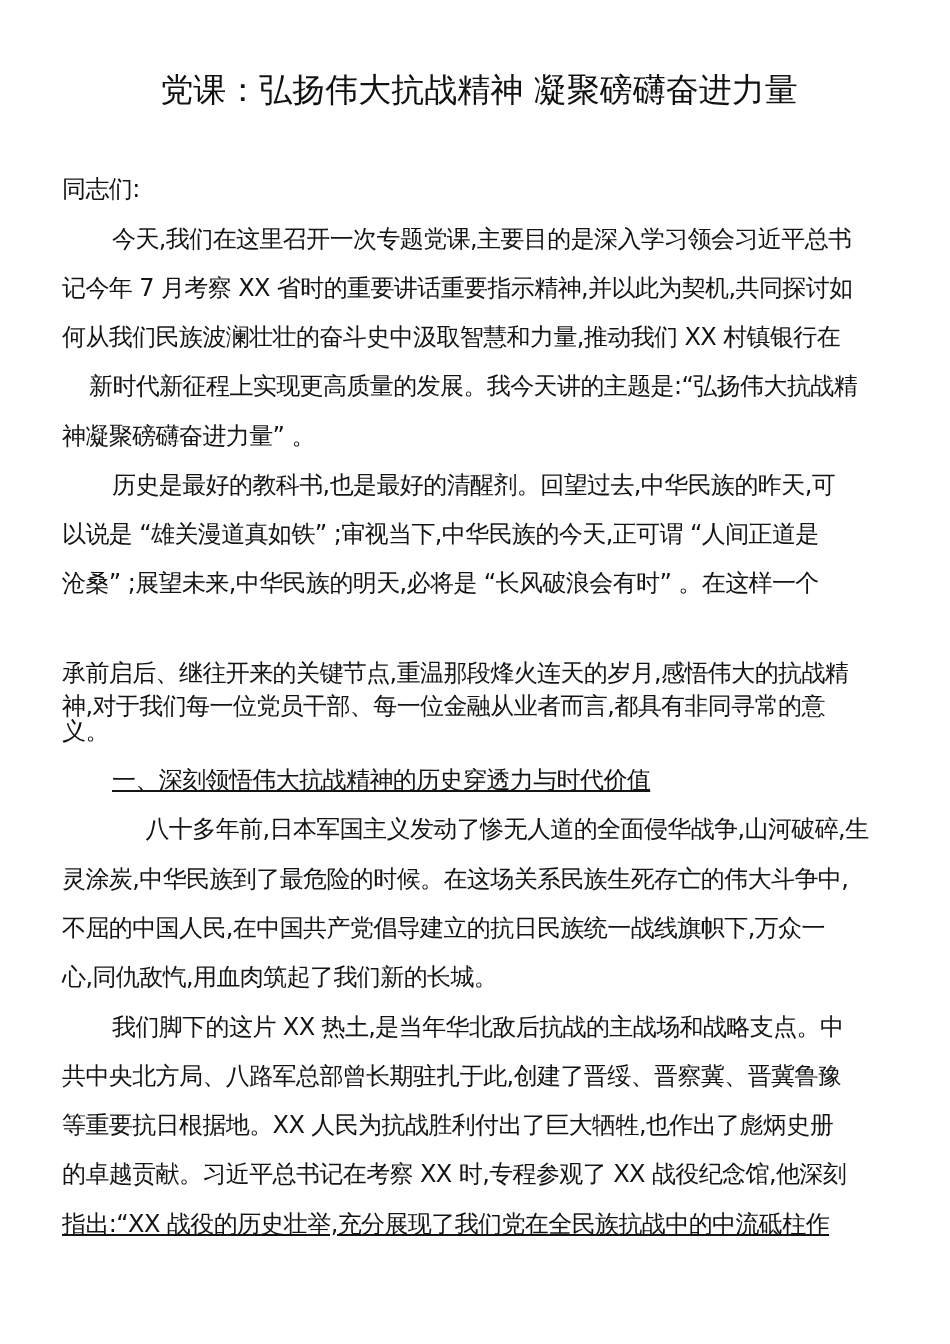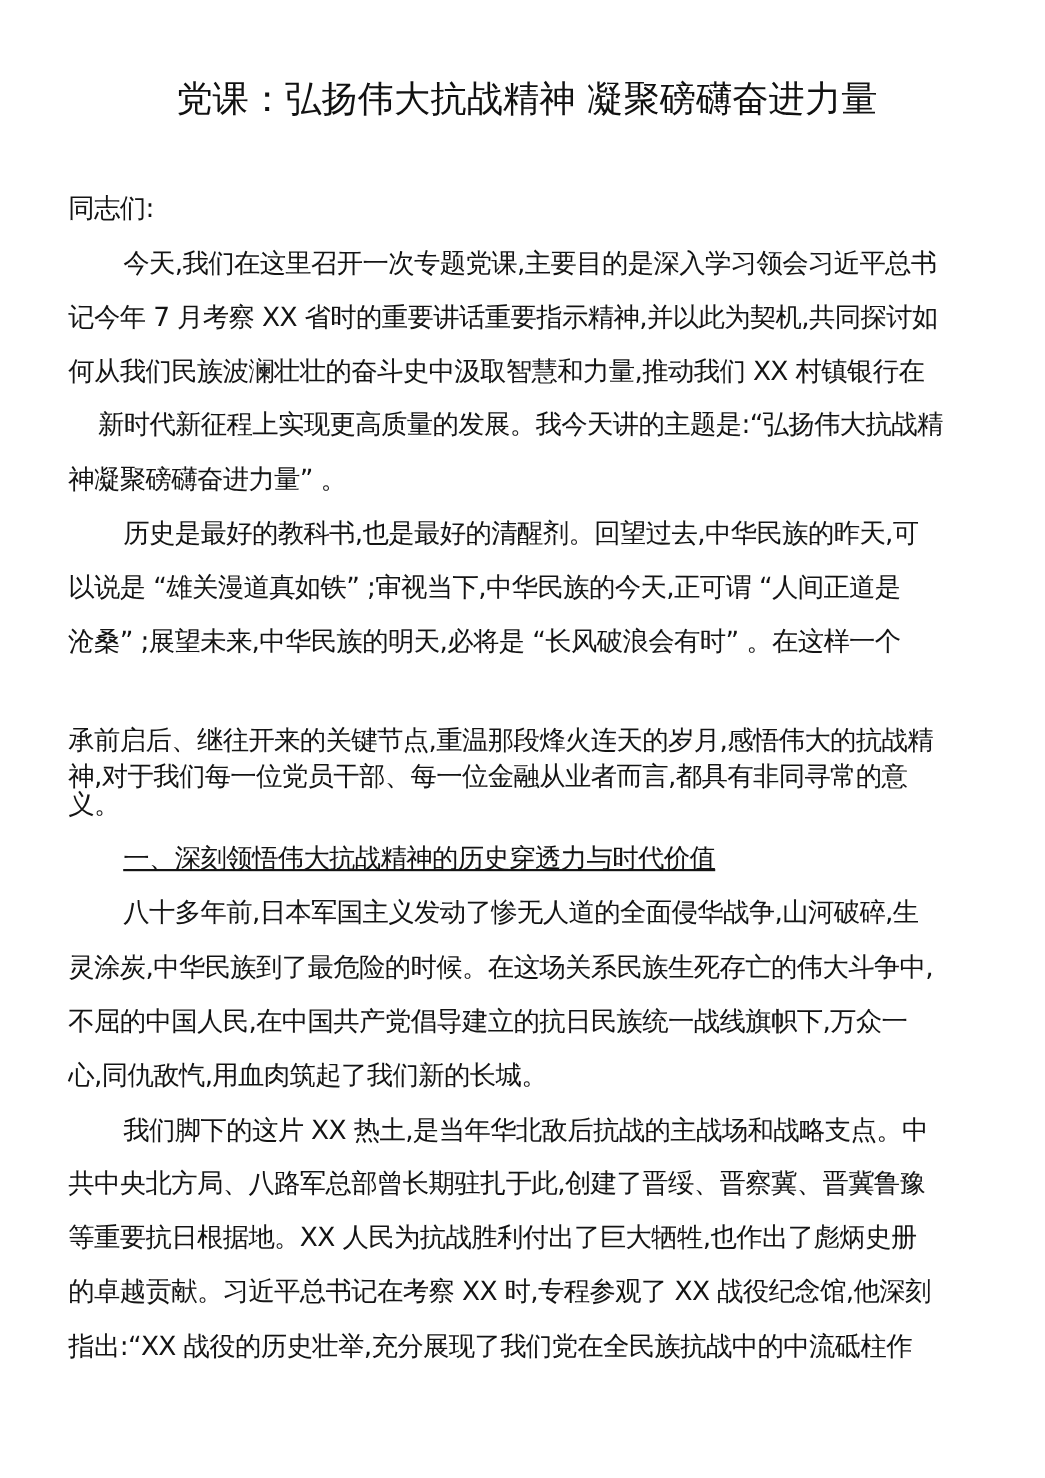--- a/index.html
+++ b/index.html
@@ -24,23 +24,23 @@
       <div class="line" style="top: 320px;">何从我们民族波澜壮壮的奋斗史中汲取智慧和力量,推动我们 XX 村镇银行在</div>
       <div class="line" style="top: 369px; margin-left: 27px;">新时代新征程上实现更高质量的发展。我今天讲的主题是:“弘扬伟大抗战精</div>
       <div class="line" style="top: 419px;">神凝聚磅礴奋进力量” 。</div>
       <div class="line indent" style="top: 468px;">历史是最好的教科书,也是最好的清醒剂。回望过去,中华民族的昨天,可</div>
       <div class="line" style="top: 517px;">以说是 “雄关漫道真如铁” ;审视当下,中华民族的今天,正可谓 “人间正道是</div>
       <div class="line" style="top: 566px;">沧桑” ;展望未来,中华民族的明天,必将是 “长风破浪会有时” 。在这样一个</div>
       <div class="line" style="top: 616px; margin-top: 40px;">承前启后、继往开来的关键节点,重温那段烽火连天的岁月,感悟伟大的抗战精</div>
       <div class="line" style="top: 665px; margin-top: 24px;">神,对于我们每一位党员干部、每一位金融从业者而言,都具有非同寻常的意</div>
       <div class="line" style="top: 714px;">义。</div>
       <div class="line indent" style="top: 763px; text-decoration: underline;">一、深刻领悟伟大抗战精神的历史穿透力与时代价值</div>
-      <div class="line indent" style="top: 812px;">八十多年前,日本军国主义发动了惨无人道的全面侵华战争,山河破碎,生</div>
+      <div class="line indent" style="top: 812px; text-align: center;">八十多年前,日本军国主义发动了惨无人道的全面侵华战争,山河破碎,生</div>
       <div class="line" style="top: 862px;">灵涂炭,中华民族到了最危险的时候。在这场关系民族生死存亡的伟大斗争中,</div>
       <div class="line" style="top: 911px;">不屈的中国人民,在中国共产党倡导建立的抗日民族统一战线旗帜下,万众一</div>
       <div class="line" style="top: 960px;">心,同仇敌忾,用血肉筑起了我们新的长城。</div>
       <div class="line indent" style="top: 1010px;">我们脚下的这片 XX 热土,是当年华北敌后抗战的主战场和战略支点。中</div>
       <div class="line" style="top: 1059px;">共中央北方局、八路军总部曾长期驻扎于此,创建了晋绥、晋察冀、晋冀鲁豫</div>
       <div class="line" style="top: 1108px;">等重要抗日根据地。XX 人民为抗战胜利付出了巨大牺牲,也作出了彪炳史册</div>
       <div class="line" style="top: 1157px;">的卓越贡献。习近平总书记在考察 XX 时,专程参观了 XX 战役纪念馆,他深刻</div>
-      <div class="line" style="top: 1207px;">指出:“XX 战役的历史壮举,充分展现了我们党在全民族抗战中的中流砥柱作</div>
+      <div class="line" style="top: 1207px; text-decoration: underline;">指出:“XX 战役的历史壮举,充分展现了我们党在全民族抗战中的中流砥柱作</div>
     </div>
 </div>
 
 </body></html>

